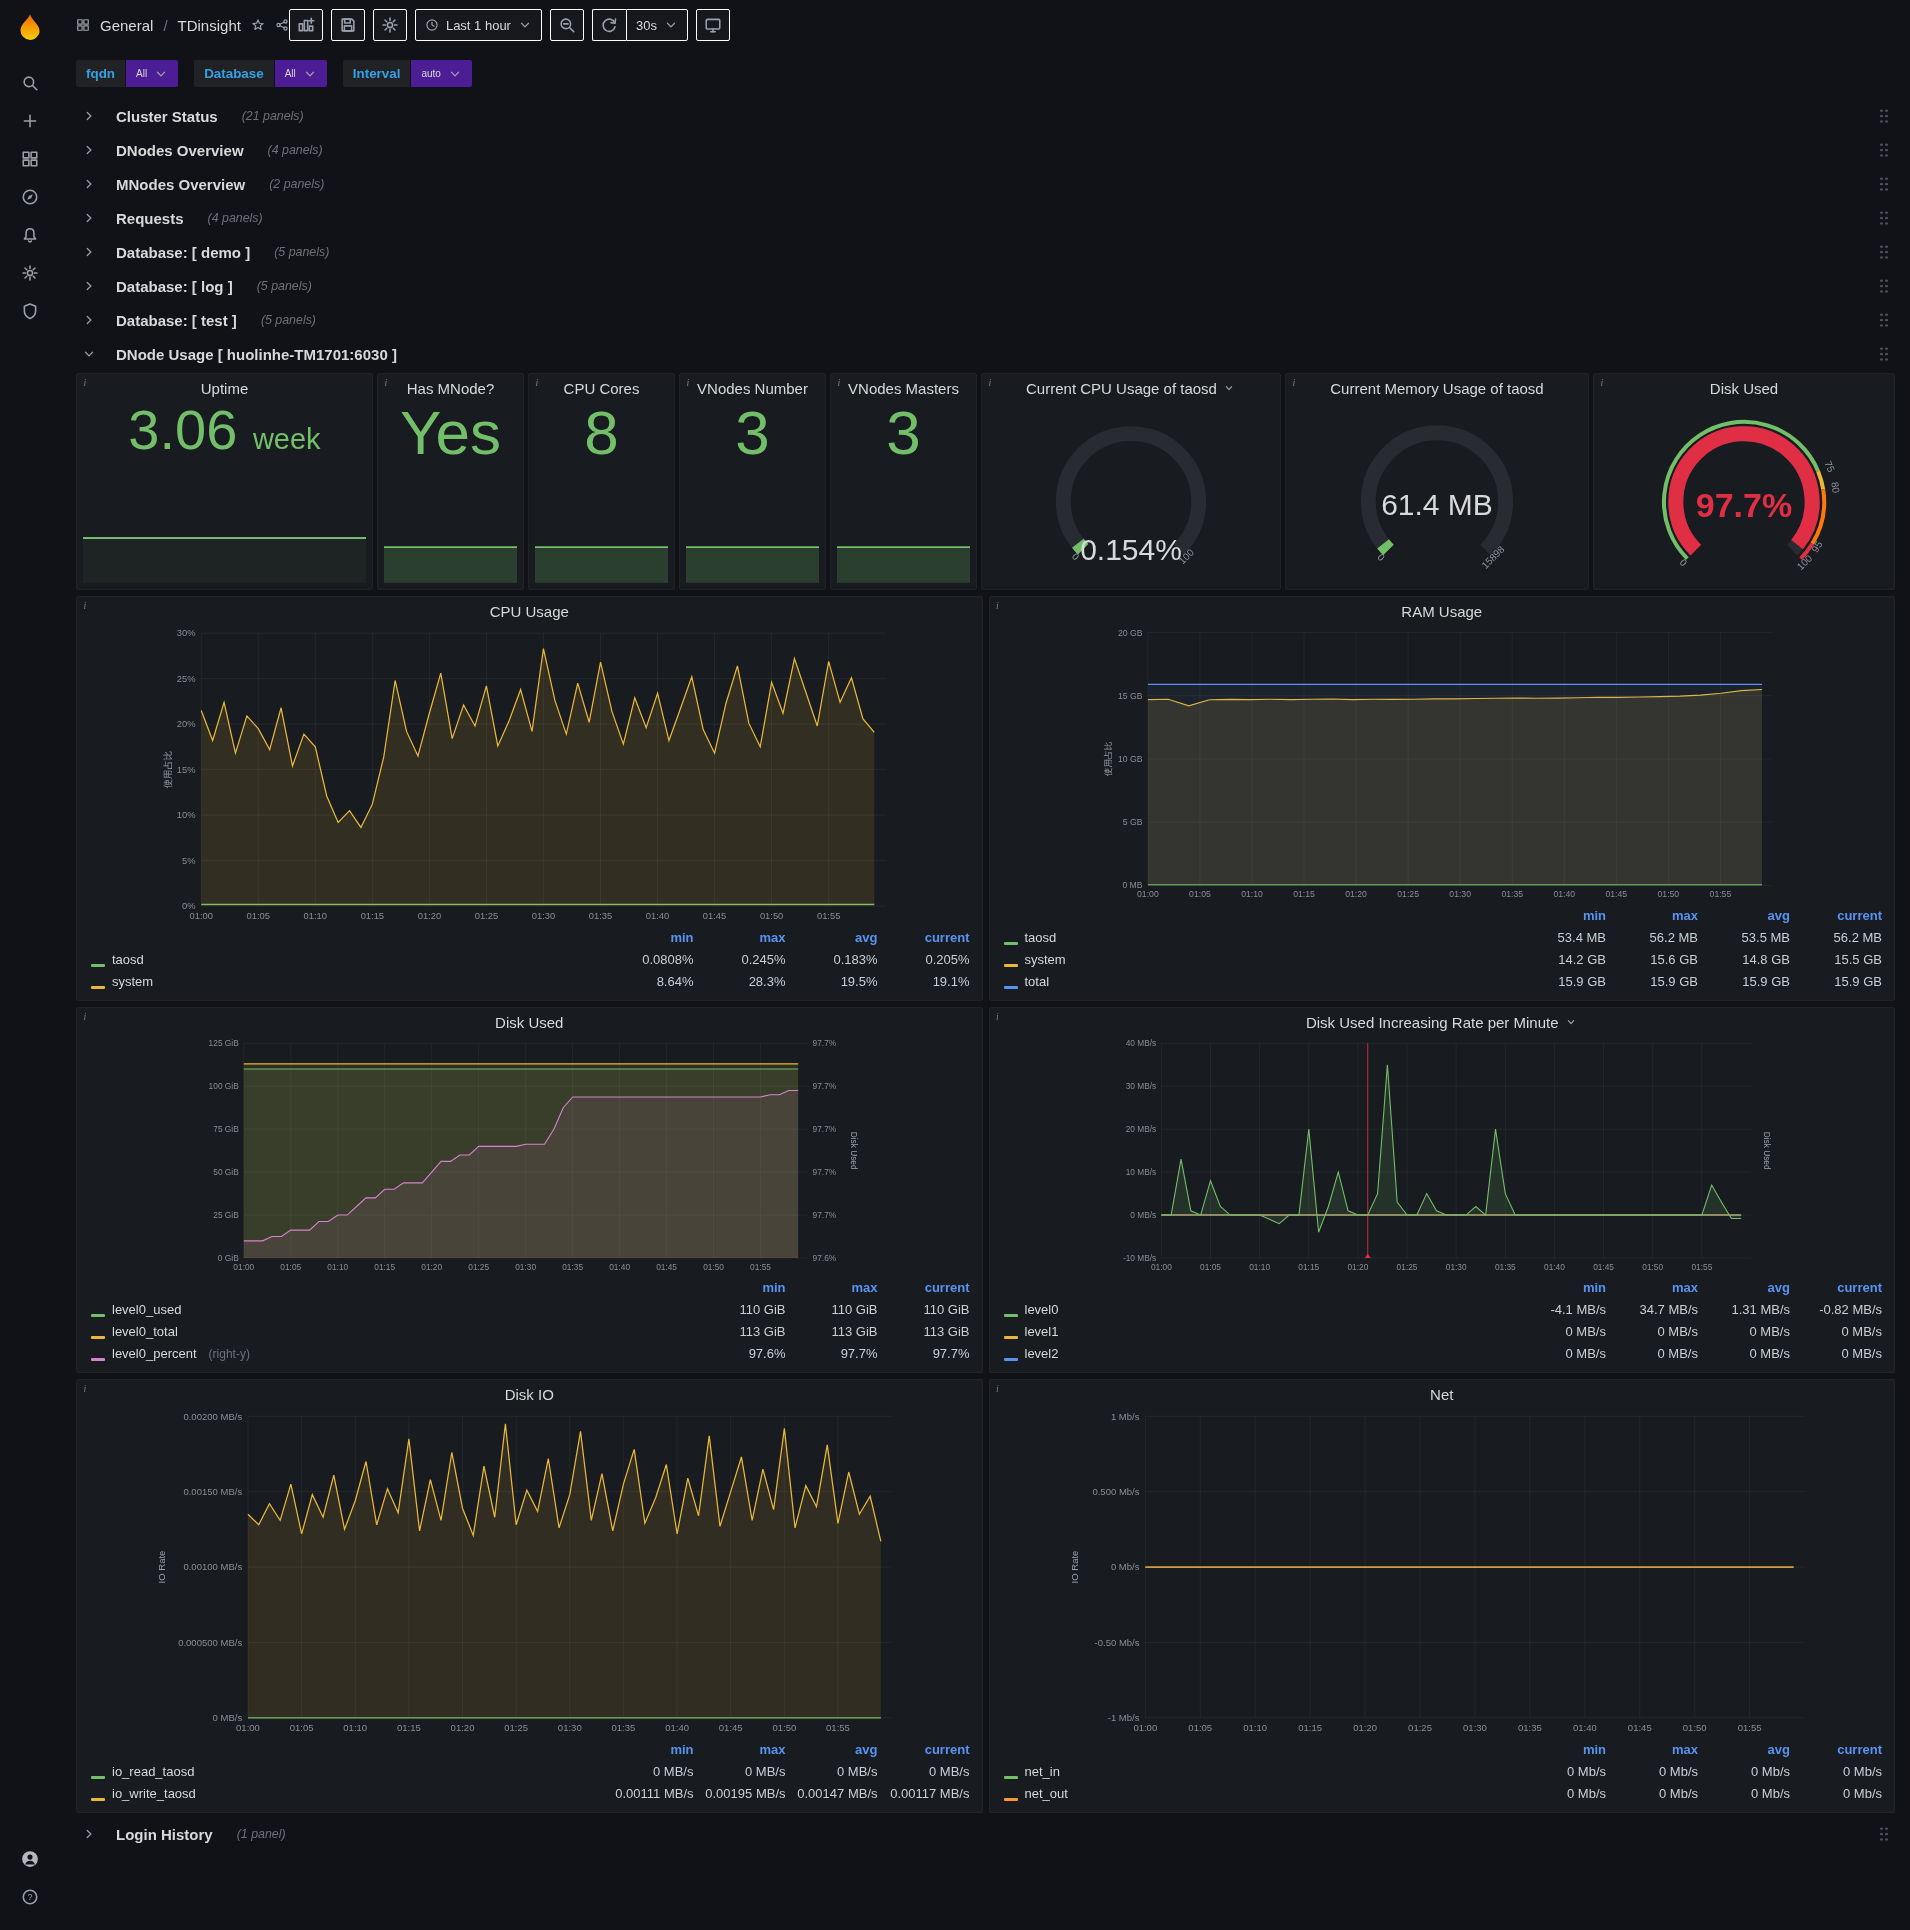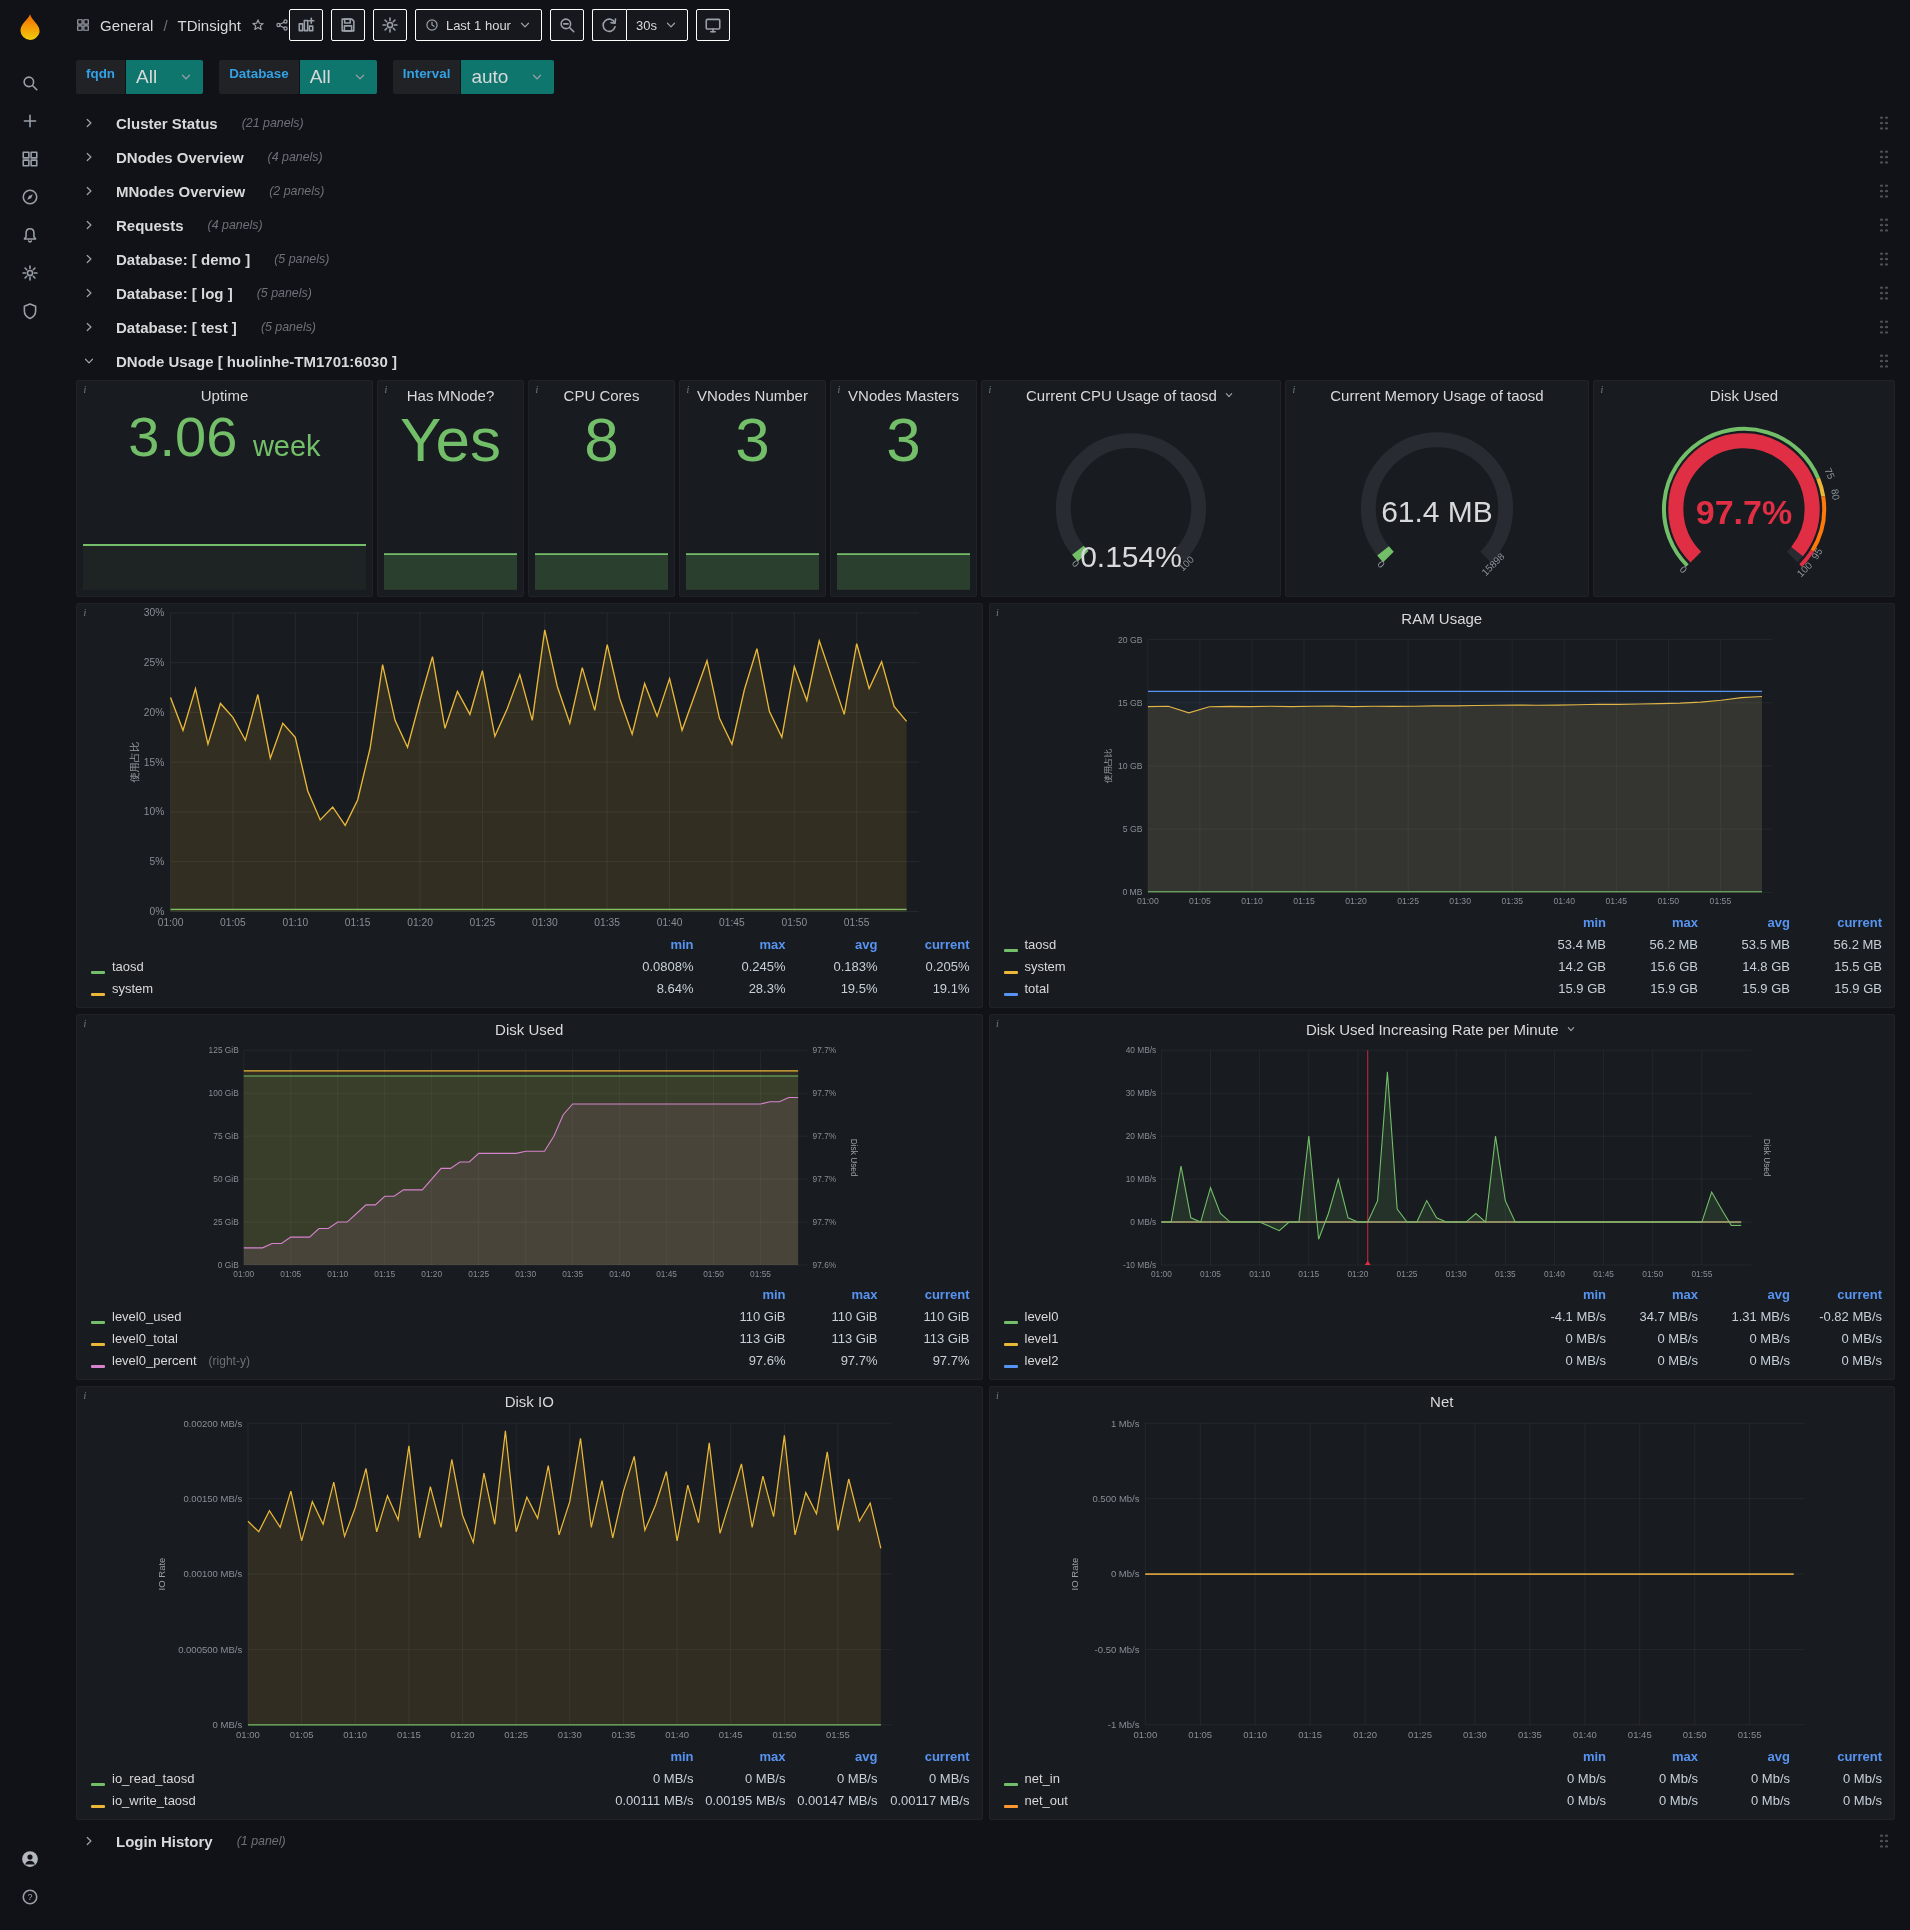--- a/index.html
+++ b/index.html
@@ -34,22 +34,22 @@
   .btn-group { display:flex; }
   .btn-group .nav-btn { border-radius:0; border-right-width:0; }
   .btn-group .nav-btn:first-child { border-radius:2px 0 0 2px; }
   .btn-group .nav-btn:last-child { border-radius:0 2px 2px 0; border-right-width:1px; }
 
   
   .submenu { display:flex; gap:16px; padding:10px 16px 12px; }
   .var { display:flex; cursor:pointer; }
   .var-label { background:#202226; color:#33a2e5; font-size:13.4px; font-weight:600;
     padding:6px 10px; border-radius:2px 0 0 2px; border-right:1px solid #111217; }
-  .var-value { background:#0f766e; color:#d8d9da; font-size:19px; padding:6px 10px;
-    border-radius:0 2px 2px 0; display:flex; align-items:center; gap:22px; }
+  .var-value { background:#4c1d95; color:#d8d9da; font-size:10px; padding:6px 10px;
+    border-radius:0 2px 2px 0; display:flex; align-items:center; gap:7px; }
 
   
   .dash { padding:2px 16px 20px; }
   .row-header { height:30px; margin-bottom:4px; display:flex; align-items:center; gap:20px; padding:0 6px; cursor:pointer; }
   .row-title { font-size:15px; font-weight:600; color:#d8d9da; }
   .row-count { font-size:12.4px; font-style:italic; color:#6e7079; margin-left:4px; }
   .drag { margin-left:auto; width:10px; height:16px; opacity:.85;
     background-image:radial-gradient(circle,#565b63 1.2px,transparent 1.4px); background-size:5px 5.4px; }
 
   .panel { background:#181b1f; border:1px solid #202226; border-radius:2px; position:relative;
@@ -453,20 +453,21 @@
               <text x="205.0" y="160.9" fill="#8d939b" font-size="10" text-anchor="middle" transform="rotate(-45.0 205.0 160.9)">100</text>
             </svg>
           <div class="gauge-value big" style="color: rgb(224, 47, 68);">97.7%</div>
         </div>
       </section>
     </div>
 
     <div class="charts-row">
       <section class="panel chart-panel r1">
         <span class="info-i">i</span>
+        <div class="panel-title">CPU Usage</div>
         <svg class="chart-svg" viewBox="0 0 903 367">
             <line x1="48.9" y1="10" x2="48.9" y2="345" stroke="rgba(255,255,255,0.07)"></line>
             <text x="48.9" y="361" fill="#898e97" font-size="11.5" text-anchor="middle">01:00</text>
             <line x1="118.90833333333333" y1="10" x2="118.90833333333333" y2="345" stroke="rgba(255,255,255,0.07)"></line>
             <text x="118.90833333333333" y="361" fill="#898e97" font-size="11.5" text-anchor="middle">01:05</text>
             <line x1="188.91666666666666" y1="10" x2="188.91666666666666" y2="345" stroke="rgba(255,255,255,0.07)"></line>
             <text x="188.91666666666666" y="361" fill="#898e97" font-size="11.5" text-anchor="middle">01:10</text>
             <line x1="258.925" y1="10" x2="258.925" y2="345" stroke="rgba(255,255,255,0.07)"></line>
             <text x="258.925" y="361" fill="#898e97" font-size="11.5" text-anchor="middle">01:15</text>
             <line x1="328.9333333333333" y1="10" x2="328.9333333333333" y2="345" stroke="rgba(255,255,255,0.07)"></line>

